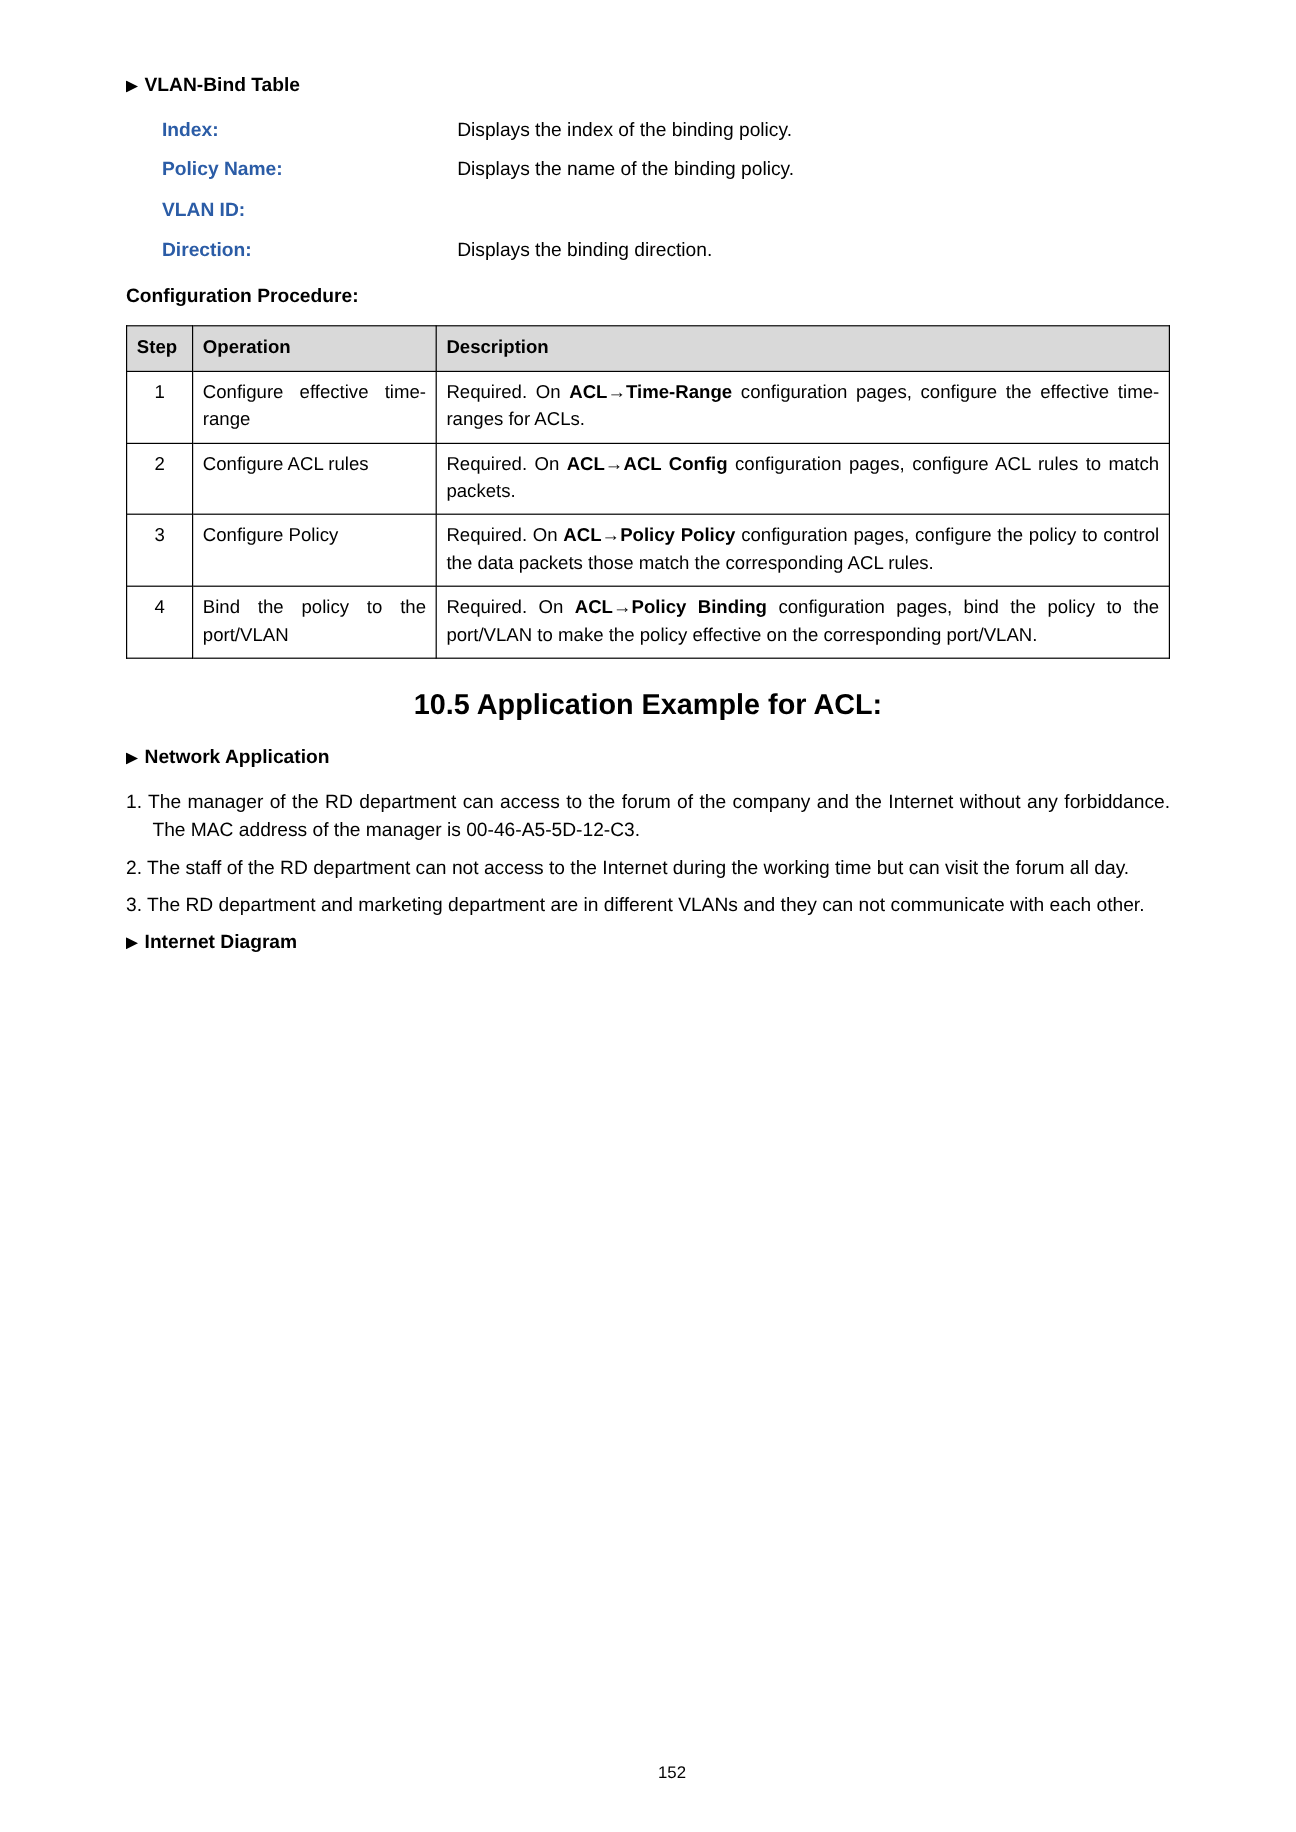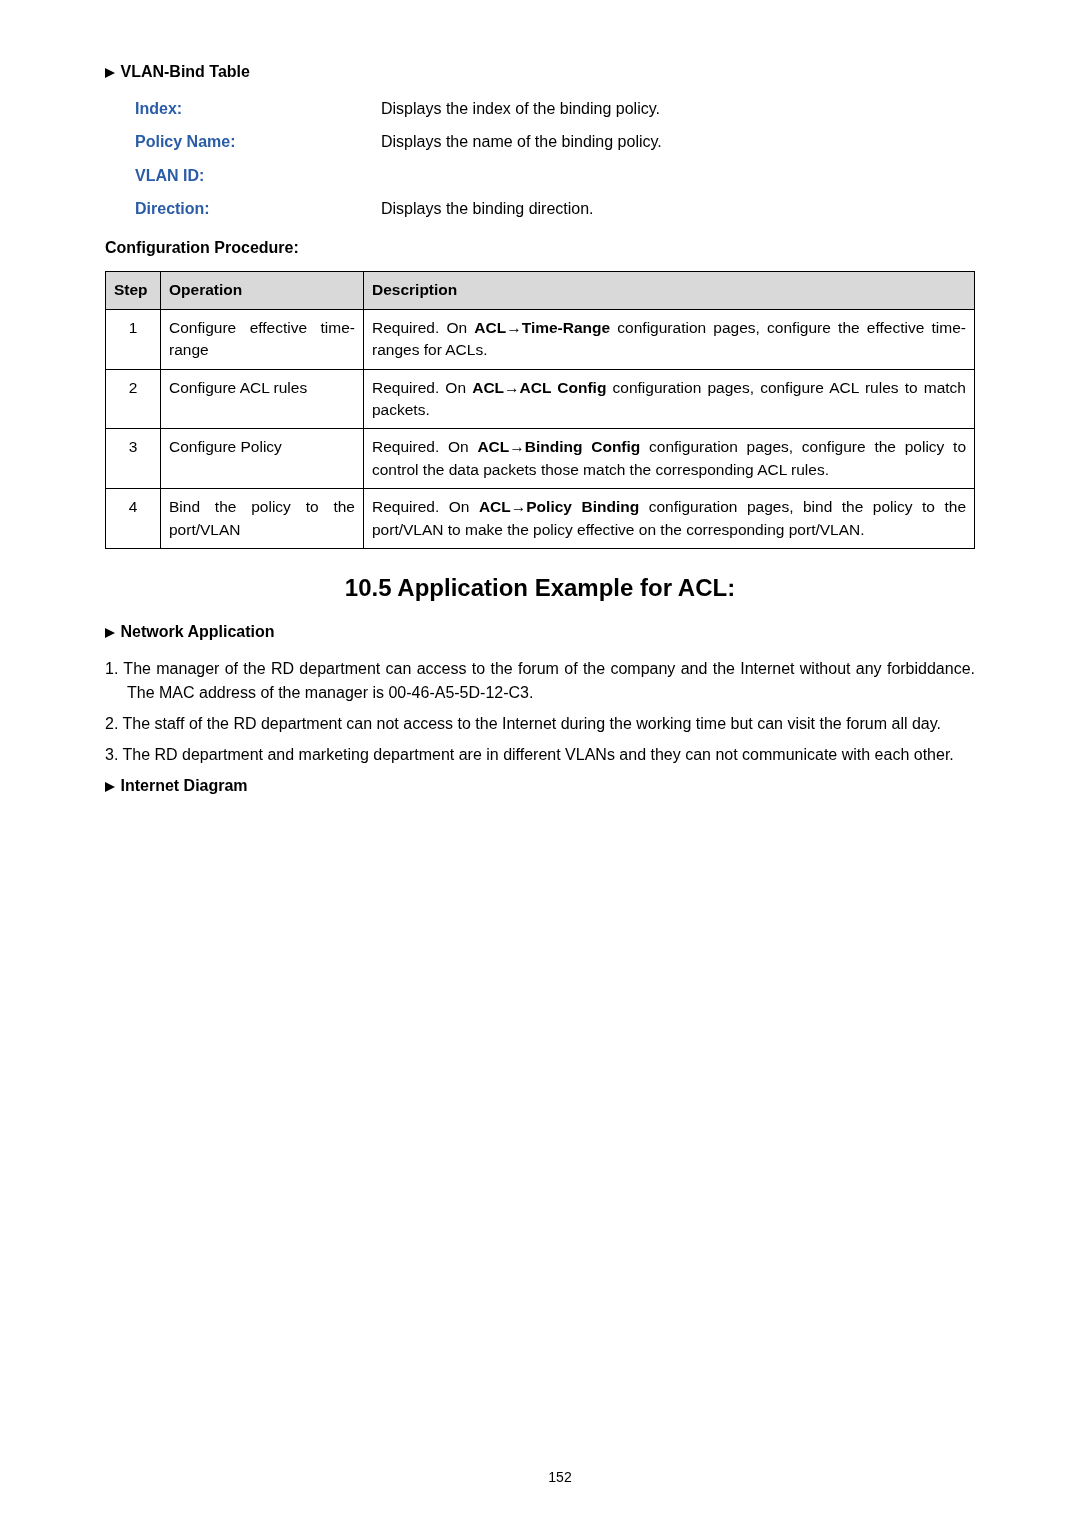--- a/index.html
+++ b/index.html
@@ -142,21 +142,21 @@
       <td class="step">2</td>
       <td class="op">Configure ACL rules</td>
       <td class="desc">
         <span>Required. On </span><span class="bold">ACL→ACL Config</span><span> configuration pages, configure ACL rules to match packets.</span>
       </td>
     </tr>
     <tr>
       <td class="step">3</td>
       <td class="op">Configure Policy</td>
       <td class="desc">
-        <span>Required. On </span><span class="bold">ACL→Binding Config</span><span> configuration pages, configure the policy to control the data packets those match the corresponding ACL rules.</span>
+        <span>Required. On </span><span class="bold">ACL→Policy Policy</span><span> configuration pages, configure the policy to control the data packets those match the corresponding ACL rules.</span>
       </td>
     </tr>
     <tr>
       <td class="step">4</td>
       <td class="op just1">Bind the policy to the port/VLAN</td>
       <td class="desc">
         <span>Required. On </span><span class="bold">ACL→Policy Binding</span><span> configuration pages, bind the policy to the port/VLAN to make the policy effective on the corresponding port/VLAN.</span>
       </td>
     </tr>
   </tbody>

